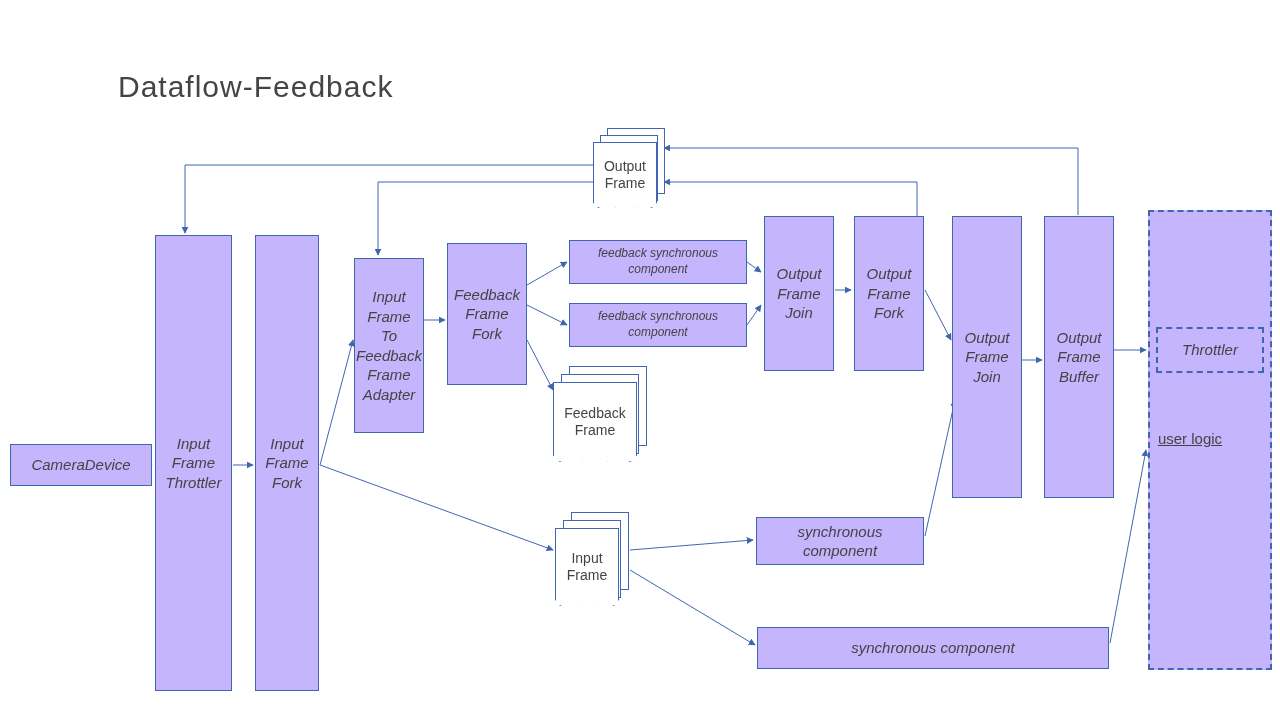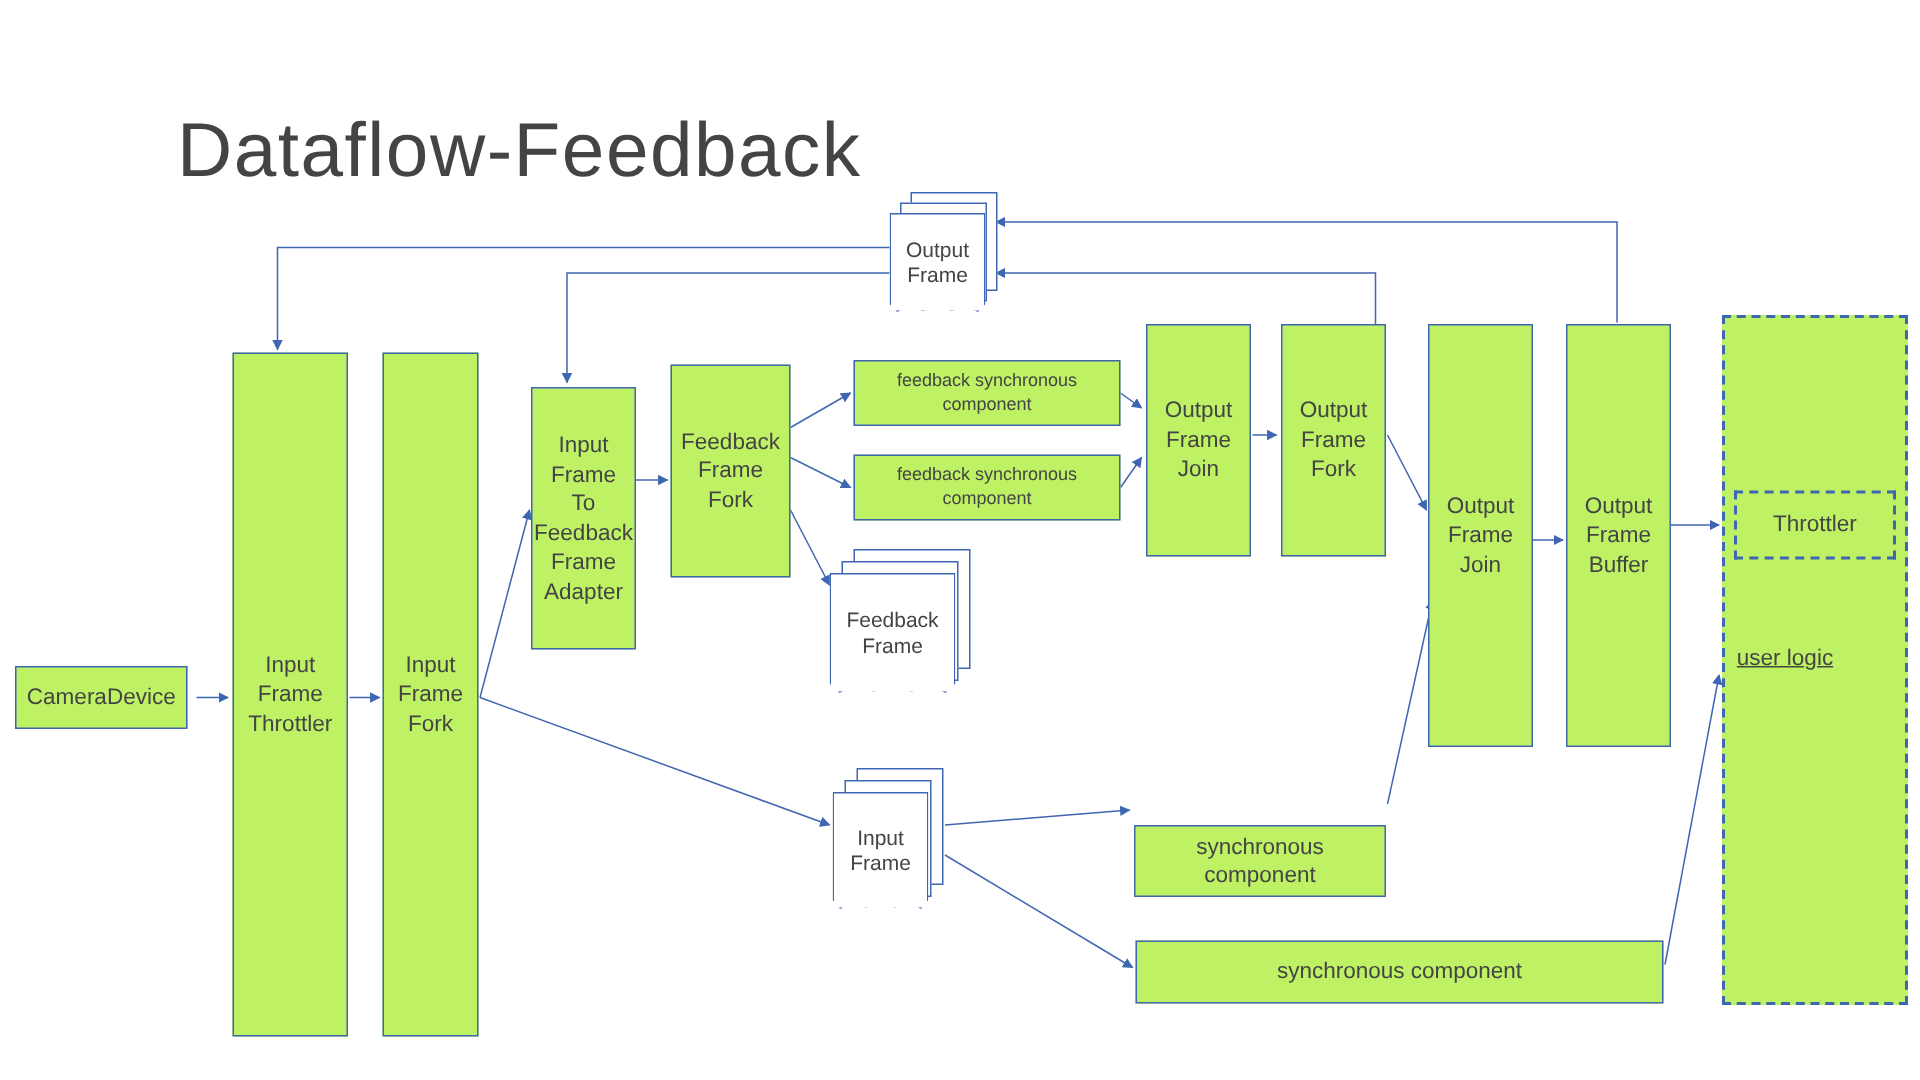--- a/index.html
+++ b/index.html
@@ -8,36 +8,37 @@
     width: 1280px;
     height: 720px;
     background: #fff;
     font-family: "Segoe UI Light", "Segoe UI", Arial, sans-serif;
     color: #444;
     position: relative;
     overflow: hidden;
   }
   .title {
     position: absolute;
-    font-size: 51px;
+    font-size: 30px;
     font-weight: 300;
     letter-spacing: 1px;
   }
   .box {
     position: absolute;
     border: 1px solid #3f66b0;
-    background: #bef264;
+    background: #c4b5fd;
     display: flex;
     align-items: center;
     justify-content: center;
     text-align: center;
     font-size: 15px;
     line-height: 1.3;
     padding: 20px;
     box-sizing: border-box;
+    font-style: italic;
   }
   .small { font-size: 12px; }
   .dashed { border: 2px dashed #3f66b0; }
   .noborder { border: none; }
   .doc-back {
     position: absolute;
     border: 1px solid #3f66b0;
     background: #fff;
     box-sizing: border-box;
   }
@@ -113,21 +114,21 @@
     <polyline points="593,165 185,165 185,233" marker-end="url(#arrow)"></polyline>
 
     <polyline points="593,182 378,182 378,255" marker-end="url(#arrow)"></polyline>
 
     <polyline points="917,217 917,182 664,182" marker-end="url(#arrow)"></polyline>
 
     <polyline points="1078,215 1078,148 664,148" marker-end="url(#arrow)"></polyline>
   </g>
 </svg>
 
-<div class="box" style="left:10px; top:444px; width:115px; height:42px;text-align:right;">CameraDevice</div>
+<div class="box" style="left:10px; top:444px; width:142px; height:42px;text-align:right;">CameraDevice</div>
 
 <div class="box" style="left:155px; top:235px; width:77px; height:456px; white-space:pre-line;">Input
 Frame
 Throttler</div>
 
 <div class="box" style="left:255px; top:235px; width:64px; height:456px; white-space:pre-line;">Input
 Frame
 Fork</div>
 
 <div class="box" style="left:354px; top:258px; width:70px; height:175px; white-space:pre-line;">Input
@@ -156,21 +157,21 @@
 Fork</div>
 
 <div class="box" style="left:952px; top:216px; width:70px; height:282px; white-space:pre-line;">Output
 Frame
 Join</div>
 
 <div class="box" style="left:1044px; top:216px; width:70px; height:282px; white-space:pre-line;">Output
 Frame
 Buffer</div>
 
-<div class="box" style="left:756px; top:517px; width:168px; height:48px; white-space:pre-line;margin-top:33px;">synchronous
+<div class="box" style="left:756px; top:517px; width:168px; height:48px; white-space:pre-line;">synchronous
 component</div>
 
 <div class="box" style="left:757px; top:627px; width:352px; height:42px;">synchronous component</div>
 
 <div class="box dashed noborder" style="left:1148px; top:210px; width:124px; height:460px; border:2px dashed #3f66b0; display:block;">
 </div>
 
 <div class="box dashed" style="left:1156px; top:327px; width:108px; height:46px; border:2px dashed #3f66b0;">Throttler</div>
 
 <div class="noborder" style="position:absolute; left:1136px; top:430px; width:108px; text-align:center; font-size:15px;text-decoration:underline;">user logic</div>

